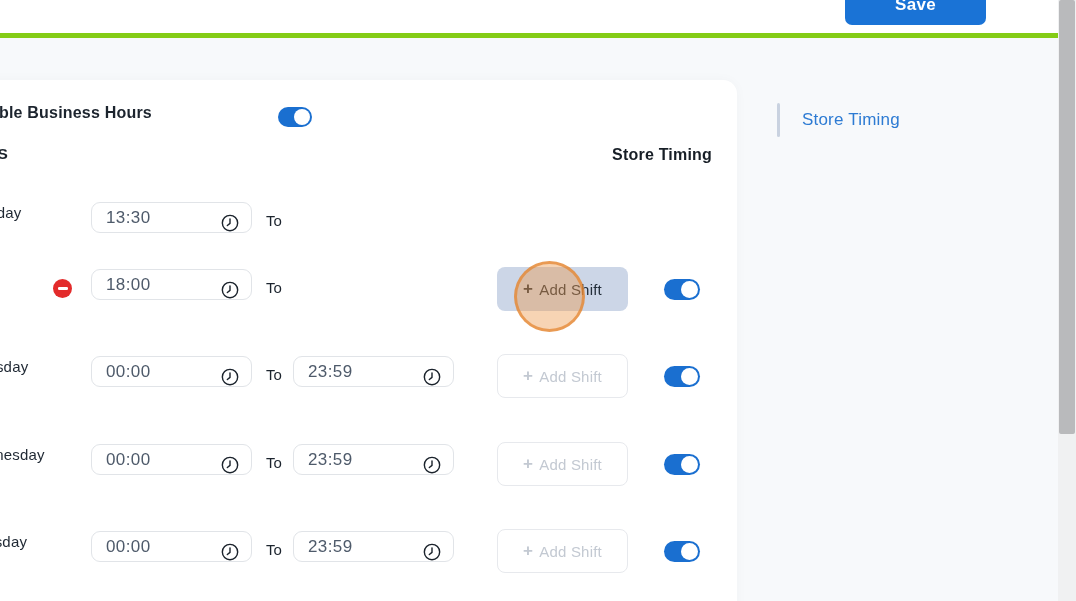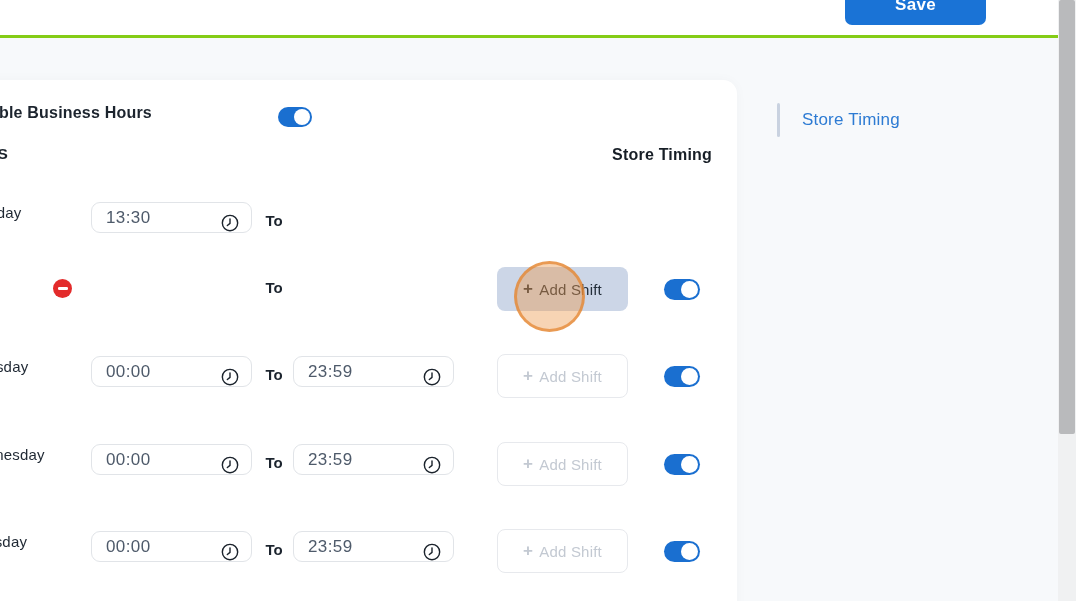--- a/index.html
+++ b/index.html
@@ -7,21 +7,21 @@
   body {
     position: relative;
     font-family: "Liberation Sans", "DejaVu Sans", sans-serif;
     background: #f7f9fb;
     color: #1d2530;
   }
 
   
   .topbar {
     position: absolute; left: 0; top: 0; width: 1076px; height: 38px;
-    background: #ffffff; border-bottom: 3px solid #84cc16; z-index: 2;
+    background: #ffffff; border-bottom: 5px solid #84cc16; z-index: 2;
   }
   .save-btn {
     position: absolute; left: 845px; top: -16px; width: 141px; height: 41px;
     background: #1a73d6; color: #ffffff; border: none; border-radius: 7px;
     font-family: inherit; font-size: 17px; font-weight: bold; letter-spacing: .3px;
     display: flex; align-items: center; justify-content: center; cursor: pointer;
   }
 
   
   .card {
@@ -81,21 +81,21 @@
   .time-field.f1 { left: 148px; } .time-field.f2 { left: 350px; }
   .time-field input {
     width: 110px; border: none; outline: none; background: transparent;
     padding-left: 14px; font-family: inherit; font-size: 17px; color: #4e5a6a;
     letter-spacing: .4px;
   }
   .clock { position: absolute; right: 11px; top: 10px; cursor: pointer; display: block; }
 
   .to-label {
     position: absolute; left: 318px; top: 11px; width: 26px; text-align: center;
-    font-size: 15px; font-weight: bold; color: #1c242e;
+    font-size: 15px; font-weight: normal; color: #1c242e;
   }
 
   .add-shift {
     position: absolute; left: 554px; top: -1px; width: 131px; height: 44px;
     border-radius: 8px; font-family: inherit; font-size: 15px; cursor: pointer;
     display: flex; align-items: center; justify-content: center; gap: 6px;
     letter-spacing: .2px;
   }
   .add-shift .plus { font-size: 17px; font-weight: bold; margin-top: -1px; }
   .add-shift.ghost { background: #ffffff; border: 1px solid #e7e9ed; color: #c3c9d2; }
@@ -154,20 +154,29 @@
           </svg>
       </span>
     </div>
     <div class="to-label">To</div>
   </div>
 
   <div class="row row2">
     <button class="remove-btn">
       <span class="bar"></span>
     </button>
+    <div class="time-field f1">
+      <input readonly="" value="18:00" style="">
+      <span class="clock">
+        <svg width="20" height="20" viewBox="0 0 24 24" fill="none" stroke="#1b232c" stroke-width="1.7" stroke-linecap="round" stroke-linejoin="round">
+            <circle cx="12" cy="12" r="9.2"></circle>
+            <polyline points="12 7 12 12.5 8.8 15"></polyline>
+          </svg>
+      </span>
+    </div>
     <div class="to-label">To</div>
     <button class="add-shift active">
       <span class="plus">+</span>
       <span>Add Shift</span>
     </button>
     <div class="switch row-switch">
       <div class="knob"></div>
     </div>
   </div>
 

